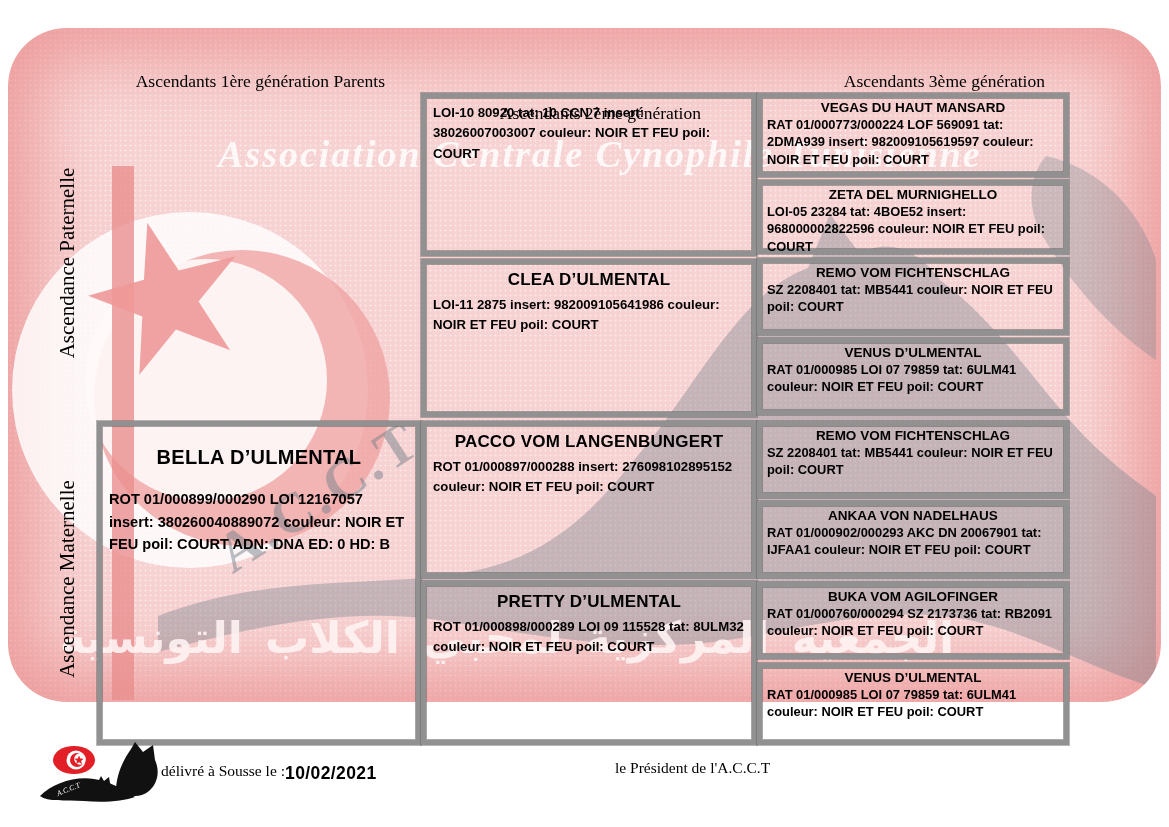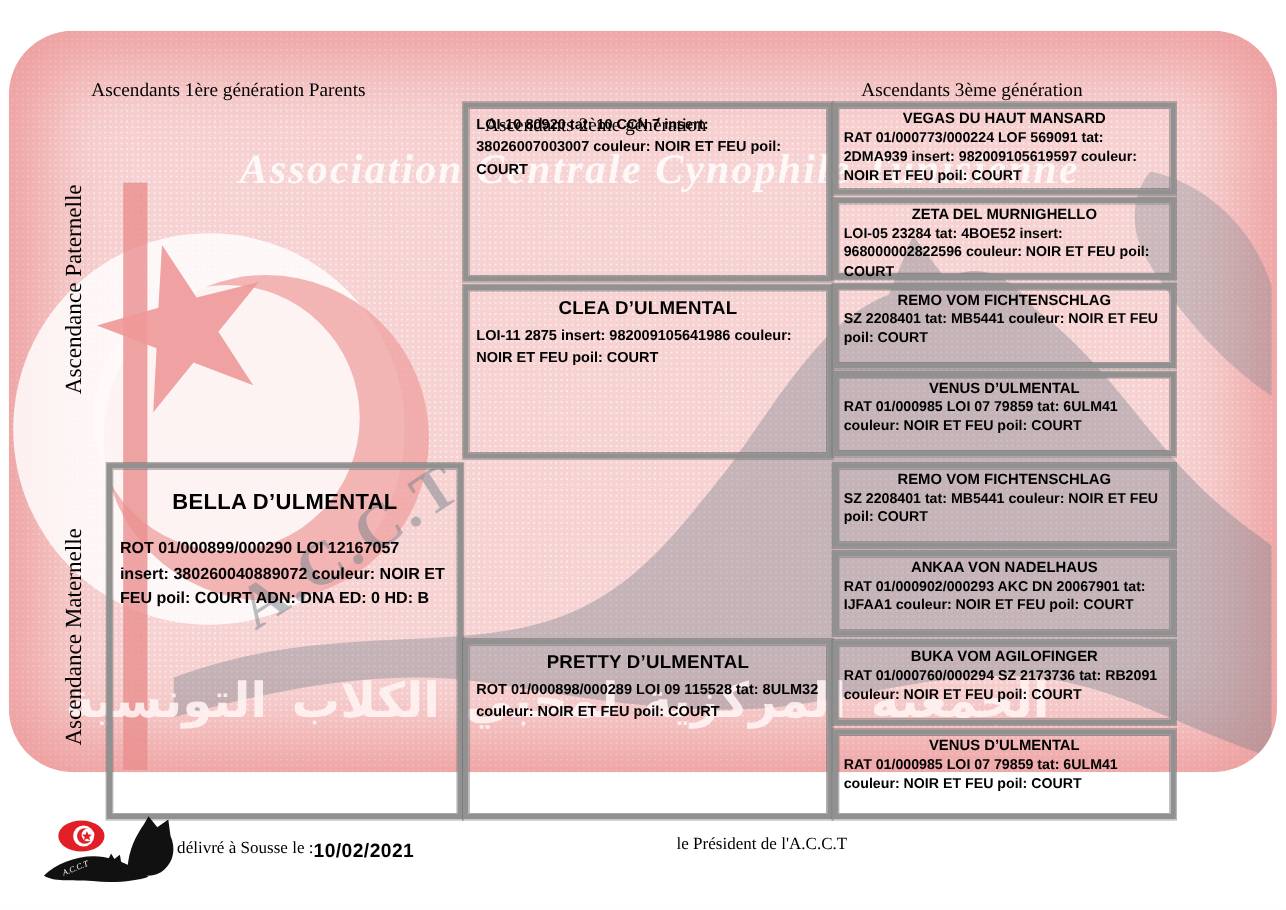--- a/index.html
+++ b/index.html
@@ -19,21 +19,21 @@
             font-size:38px;letter-spacing:2px;color:rgba(255,255,255,.82);}
   .acct-wm{position:absolute;left:196px;top:436px;font-family:"Liberation Serif",serif;
            font-weight:700;font-size:56px;letter-spacing:4px;color:rgba(118,130,140,.5);
            transform:rotate(-33deg);}
   .arabic-wm{position:absolute;left:100px;top:584px;width:846px;white-space:nowrap;
              font-family:"DejaVu Sans",sans-serif;font-size:44px;font-weight:700;
              word-spacing:7px;color:rgba(255,244,244,.88);direction:rtl;text-align:center;}
 
   
   .col-header{position:absolute;top:71px;font-family:"Liberation Serif",serif;
-              font-size:17.5px;text-align:left;}
+              font-size:17.5px;text-align:right;}
   .h1{left:83px;width:302px;}
   .h2{left:441px;width:260px;margin-top:32px;}
   .h3{left:783px;width:262px;}
 
   
   .side-label{position:absolute;width:240px;height:26px;text-align:center;white-space:nowrap;
               font-family:"Liberation Serif",serif;font-size:21px;transform:rotate(-90deg);}
   .side-paternal{left:-52px;top:250px;}
   .side-maternal{left:-52px;top:566px;}
 
@@ -113,20 +113,24 @@
     <div class="cell-details">ROT 01/000899/000290 LOI 12167057 insert: 380260040889072 couleur: NOIR ET FEU poil: COURT ADN: DNA ED: 0 HD: B</div>
   </div>
 
   <div class="cell g2 b-g2-0">
     <div class="cell-details">LOI-10 80920 tat: 10 CCN 7 insert: 38026007003007 couleur: NOIR ET FEU poil: COURT</div>
   </div>
   <div class="cell g2 b-g2-1">
     <div class="cell-title">CLEA D’ULMENTAL</div>
     <div class="cell-details">LOI-11 2875 insert: 982009105641986 couleur: NOIR ET FEU poil: COURT</div>
   </div>
+  <div class="cell g2 b-g2-2">
+    <div class="cell-title">PACCO VOM LANGENBUNGERT</div>
+    <div class="cell-details">ROT 01/000897/000288 insert: 276098102895152 couleur: NOIR ET FEU poil: COURT</div>
+  </div>
   <div class="cell g2 b-g2-3">
     <div class="cell-title">PRETTY D’ULMENTAL</div>
     <div class="cell-details">ROT 01/000898/000289 LOI 09 115528 tat: 8ULM32 couleur: NOIR ET FEU poil: COURT</div>
   </div>
 
   <div class="cell g3 b-g3-0">
     <div class="cell-title">VEGAS DU HAUT MANSARD</div>
     <div class="cell-details">RAT 01/000773/000224 LOF 569091 tat: 2DMA939 insert: 982009105619597 couleur: NOIR ET FEU poil: COURT</div>
   </div>
   <div class="cell g3 b-g3-1">

